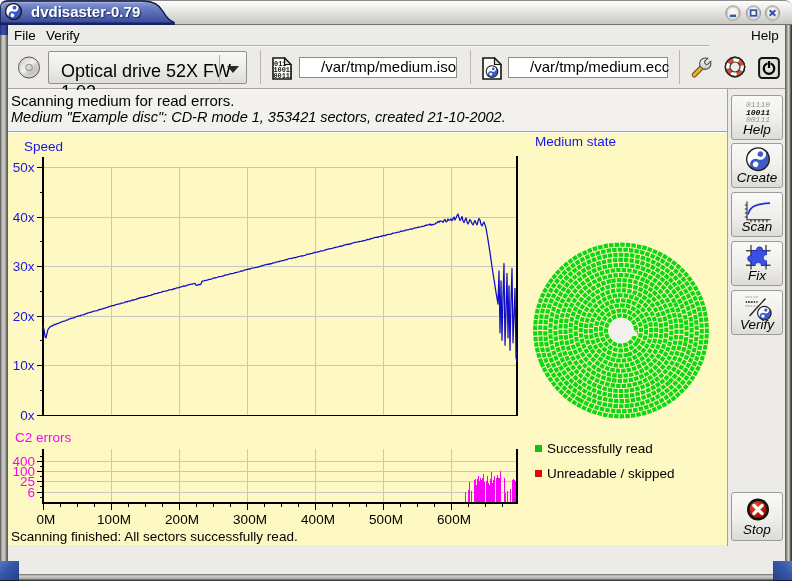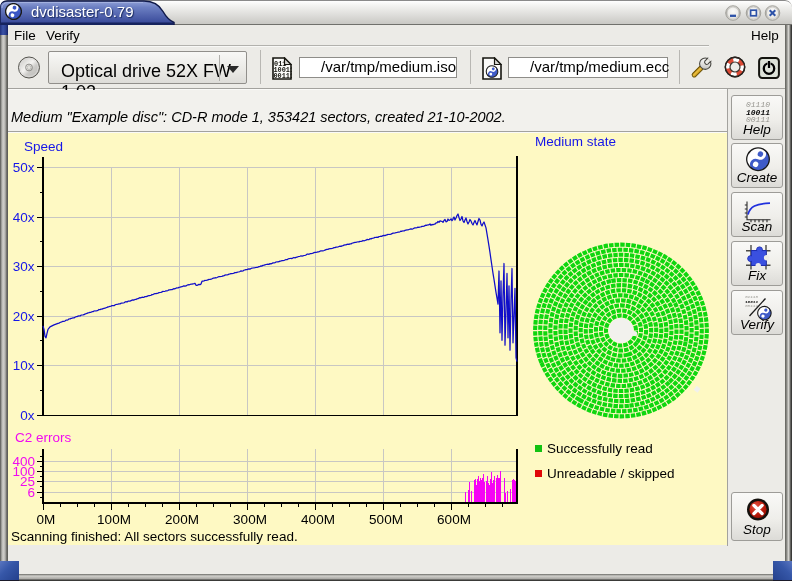--- a/index.html
+++ b/index.html
@@ -1,18 +1,18 @@
 <!DOCTYPE html>
 <html><head><meta charset="utf-8"><style>html,body{margin:0;padding:0;width:792px;height:581px;background:#fff;overflow:hidden;}
 *{box-sizing:border-box;-webkit-font-smoothing:antialiased;}
 body{font-family:"Liberation Sans",sans-serif;}
 #win{position:absolute;left:0;top:0;width:792px;height:581px;border-radius:7px 7px 0 0;overflow:hidden;background:#ecebe7;}
 #titlebar{position:absolute;left:0;top:0;width:792px;height:25px;background:linear-gradient(#ffffff,#f5f5f3 15%,#c7c6c2);border-top:1px solid #8a8a8a;border-radius:7px 7px 0 0;}
 #titleline{position:absolute;left:0;top:24px;width:792px;height:1px;background:#70706c;}
-#tabtxt{position:absolute;left:31px;top:3px;width:160px;font-size:15px;font-weight:normal;color:#fff;text-shadow:1px 1px 1px #1a2a60;}
+#tabtxt{position:absolute;left:31px;top:3px;width:160px;font-size:15px;font-weight:bold;color:#fff;text-shadow:1px 1px 1px #1a2a60;}
 #borderL{position:absolute;left:0;top:25px;width:8px;height:549px;background:linear-gradient(90deg,#4a4a48 0,#8c8c88 1px,#d2d1cd 3px,#b8b7b3 5px,#5e5e5a 7px,#5e5e5a 8px);}
 #borderLblue{position:absolute;left:0;top:25px;width:8px;height:10px;background:linear-gradient(90deg,#20307c 0,#3c53a6 3px,#2a3d8e 6px,#141f5e 8px);}
 #borderR{position:absolute;left:785px;top:25px;width:7px;height:549px;background:linear-gradient(90deg,#64645f 0,#74746f 1px,#d2d1cd 3.5px,#8c8c88 5px,#3a3a38 6px);}
 #borderB{position:absolute;left:0;top:574px;width:792px;height:7px;background:linear-gradient(#6a6a66 0,#d0cfcb 2px,#a8a7a3 5px,#3a3a38 6px);}
 #gripL{position:absolute;left:0;top:561px;width:19px;height:20px;background:linear-gradient(135deg,#5a76c0 0,#3657a8 40%,#24408c 100%);border-bottom:1px solid #1a1a2a;}
 #gripR{position:absolute;left:773px;top:561px;width:19px;height:20px;background:linear-gradient(225deg,#5a76c0 0,#3657a8 40%,#24408c 100%);border-bottom:1px solid #1a1a2a;}
 #menubar{position:absolute;left:8px;top:25px;width:701px;height:21px;background:#ecebe7;font-size:13.5px;color:#000;z-index:2;border-bottom:1px solid #b2b1ad;box-shadow:0 1px 0 #f8f8f6;}
 #menubar span{position:absolute;top:3px;}
 #toolbar{position:absolute;left:8px;top:46px;width:777px;height:43px;background:#ecebe7;border-bottom:1px solid #a3a29e;box-shadow:0 1px 0 #fafaf8;}
 .tsep{position:absolute;top:4px;width:1px;height:34px;background:#b8b7b3;}
@@ -174,20 +174,21 @@
       <circle cx="11" cy="11" r="9.7" fill="none" stroke="#2a2420" stroke-width="1.4"></circle>
     </svg>
     <svg width="22" height="22" viewBox="0 0 22 22" style="position:absolute;left:750px;top:11px">
       <rect x="1.1" y="1.1" width="19.8" height="19.8" rx="3.2" fill="#dde2d8" stroke="#14140f" stroke-width="2"></rect>
       <circle cx="11" cy="11.6" r="5.2" fill="none" stroke="#000" stroke-width="2.3"></circle>
       <rect x="9.5" y="3.2" width="3" height="6" fill="#dde2d8"></rect>
       <rect x="9.9" y="4" width="2.2" height="7" fill="#000"></rect>
     </svg>
     </div>
   <div id="statusarea">
+    <div class="l1">Scanning medium for read errors.</div>
     <div class="l2">Medium "Example disc": CD-R mode 1, 353421 sectors, created 21-10-2002.</div>
   </div>
   <div id="main">
       <svg width="719" height="413" viewBox="0 0 719 413" style="position:absolute;left:0;top:0">
     <style>
       .gl{stroke:#c8c7c3;stroke-width:1;shape-rendering:crispEdges}
       .ax{stroke:#000;stroke-width:1;shape-rendering:crispEdges}
       .blbl{font-size:13.5px;fill:#1616e8}
       .mlbl{font-size:13.5px;fill:#f00af0}
       .xlbl{font-size:13.5px;fill:#000}

